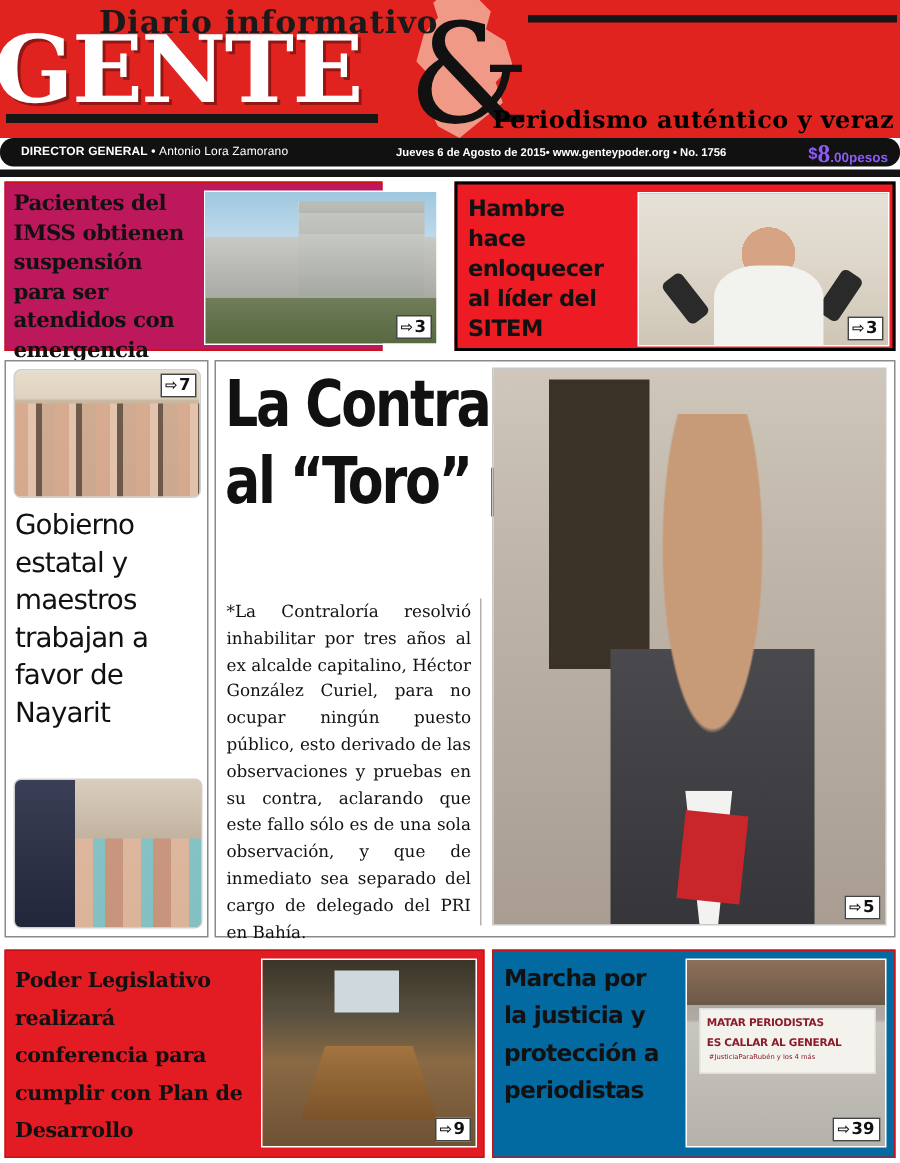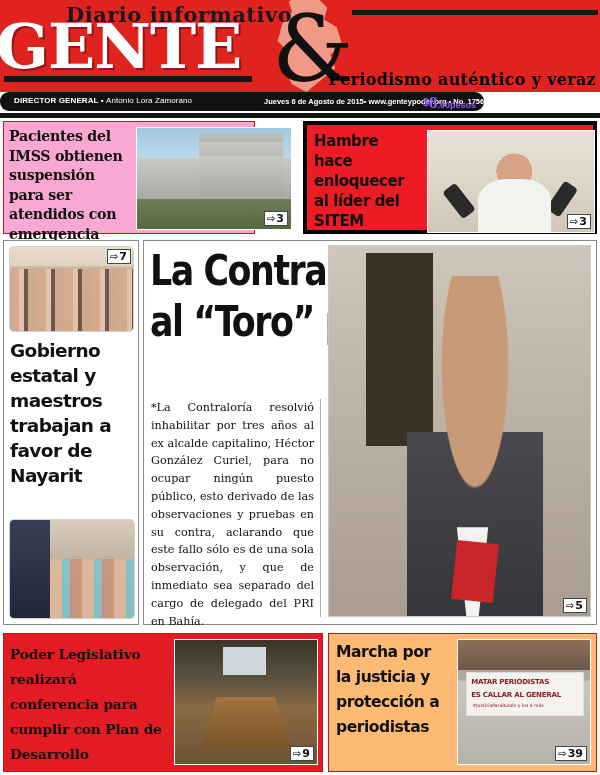--- a/index.html
+++ b/index.html
@@ -76,21 +76,21 @@
     position: absolute; right: 4px; top: 70px;
     font-family: "DejaVu Serif", serif;
     font-size: 16px; font-weight: 700;
     color: #000000;
     letter-spacing: .3px;
   }
 
   
   .infobar {
     position: absolute; left: 0; top: 92px;
-    width: 484px; height: 19px;
+    width: 600px; height: 19px;
     background: #111111;
     border-radius: 9px;
     overflow: hidden;
   }
   .infobar .director {
     position: absolute; left: 14px; top: 4px;
     font-size: 8px; color: #ffffff; font-weight: 700;
     letter-spacing: .1px;
     white-space: nowrap;
   }
@@ -133,42 +133,42 @@
     white-space: nowrap;
     font-family: "DejaVu Sans", sans-serif;
     z-index: 4;
   }
   .pagemark .arw { font-size: 10px; margin-right: 1px; }
 
   
   .teaser-left {
     position: absolute; left: 3px; top: 121px;
     width: 252px; height: 113px;
-    background: #f9a8d4;
+    background: #be185d;
     border: 1px solid #cc1016;
   }
   .teaser-left .hl {
     position: absolute; left: 5px; top: 5px;
     width: 124px;
     font-family: "DejaVu Serif", serif;
     font-size: 14.2px; font-weight: 700;
     color: #111111;
     line-height: 19.5px;
     letter-spacing: -.3px;
   }
   .teaser-left .photo {
     position: absolute; left: 132px; top: 5px;
     width: 156px; height: 103px;
   }
 
   .teaser-right {
     position: absolute; left: 303px; top: 121px;
     width: 294px; height: 113px;
     background: #ed1c24;
-    border: 4px solid #000000;
+    border: 2px solid #000000;
   }
   .teaser-right .hl {
     position: absolute; left: 7px; top: 6px;
     width: 106px;
     font-family: "DejaVu Sans", sans-serif;
     font-size: 15px; font-weight: 700;
     color: #111111;
     line-height: 20px;
     letter-spacing: -.4px;
   }
@@ -187,21 +187,21 @@
   .leftcol .photo-top {
     position: absolute; left: 5px; top: 5px;
     width: 125px; height: 86px;
     border-radius: 5px;
     border: 1px solid #cfcfcf;
   }
   .leftcol .hl {
     position: absolute; left: 6px; top: 97px;
     width: 126px;
     font-family: "DejaVu Sans", sans-serif;
-    font-size: 18.5px; font-weight: 700;
+    font-size: 18.5px; font-weight: 400;
     color: #111111;
     line-height: 25px;
     letter-spacing: -.6px;
   }
   .leftcol .photo-bot {
     position: absolute; left: 5px; top: 278px;
     width: 126px; height: 100px;
     border-radius: 5px;
     border: 1px solid #cfcfcf;
   }
@@ -263,21 +263,21 @@
     letter-spacing: -.2px;
   }
   .bottom-left .photo {
     position: absolute; left: 170px; top: 5px;
     width: 144px; height: 126px;
   }
 
   .bottom-right {
     position: absolute; left: 328px; top: 633px;
     width: 269px; height: 139px;
-    background: #fdba74;
+    background: #0369a1;
     border: 1px solid #c4141b;
   }
   .bottom-right .hl {
     position: absolute; left: 7px; top: 6px;
     width: 112px;
     font-family: "DejaVu Sans", sans-serif;
     font-size: 15.6px; font-weight: 700;
     color: #111111;
     line-height: 25px;
     letter-spacing: -.5px;

